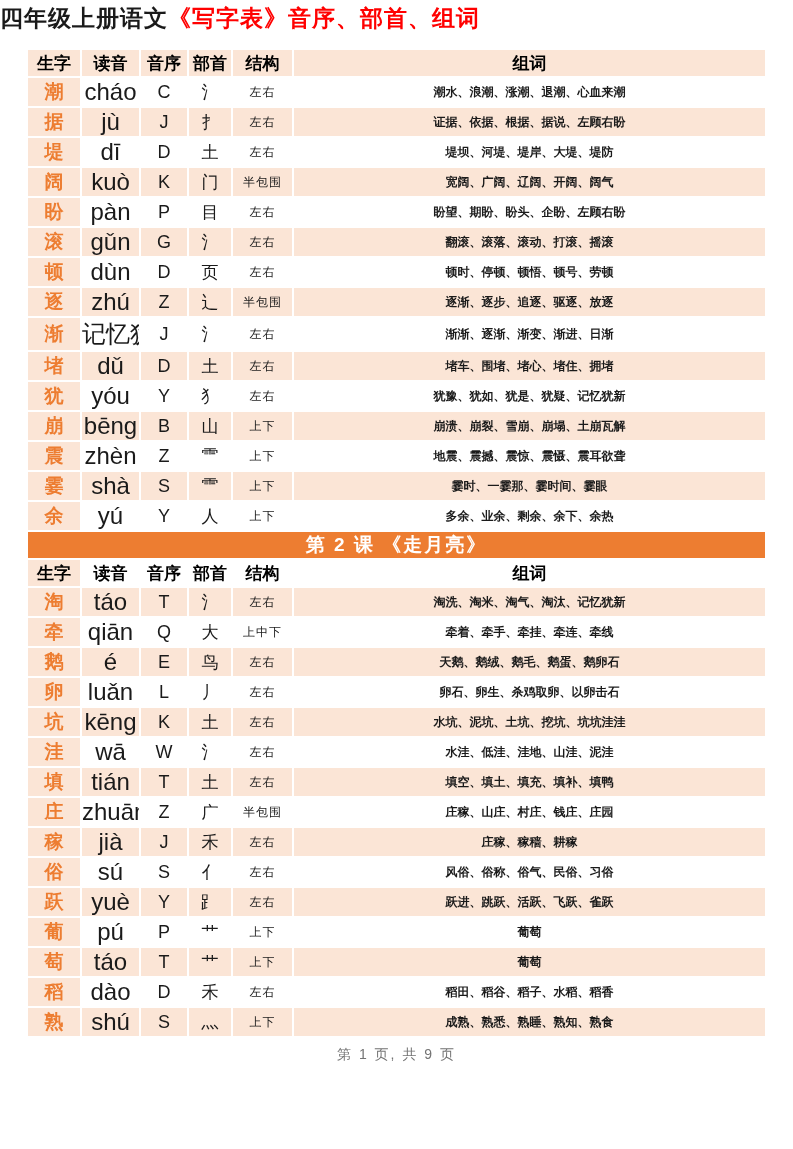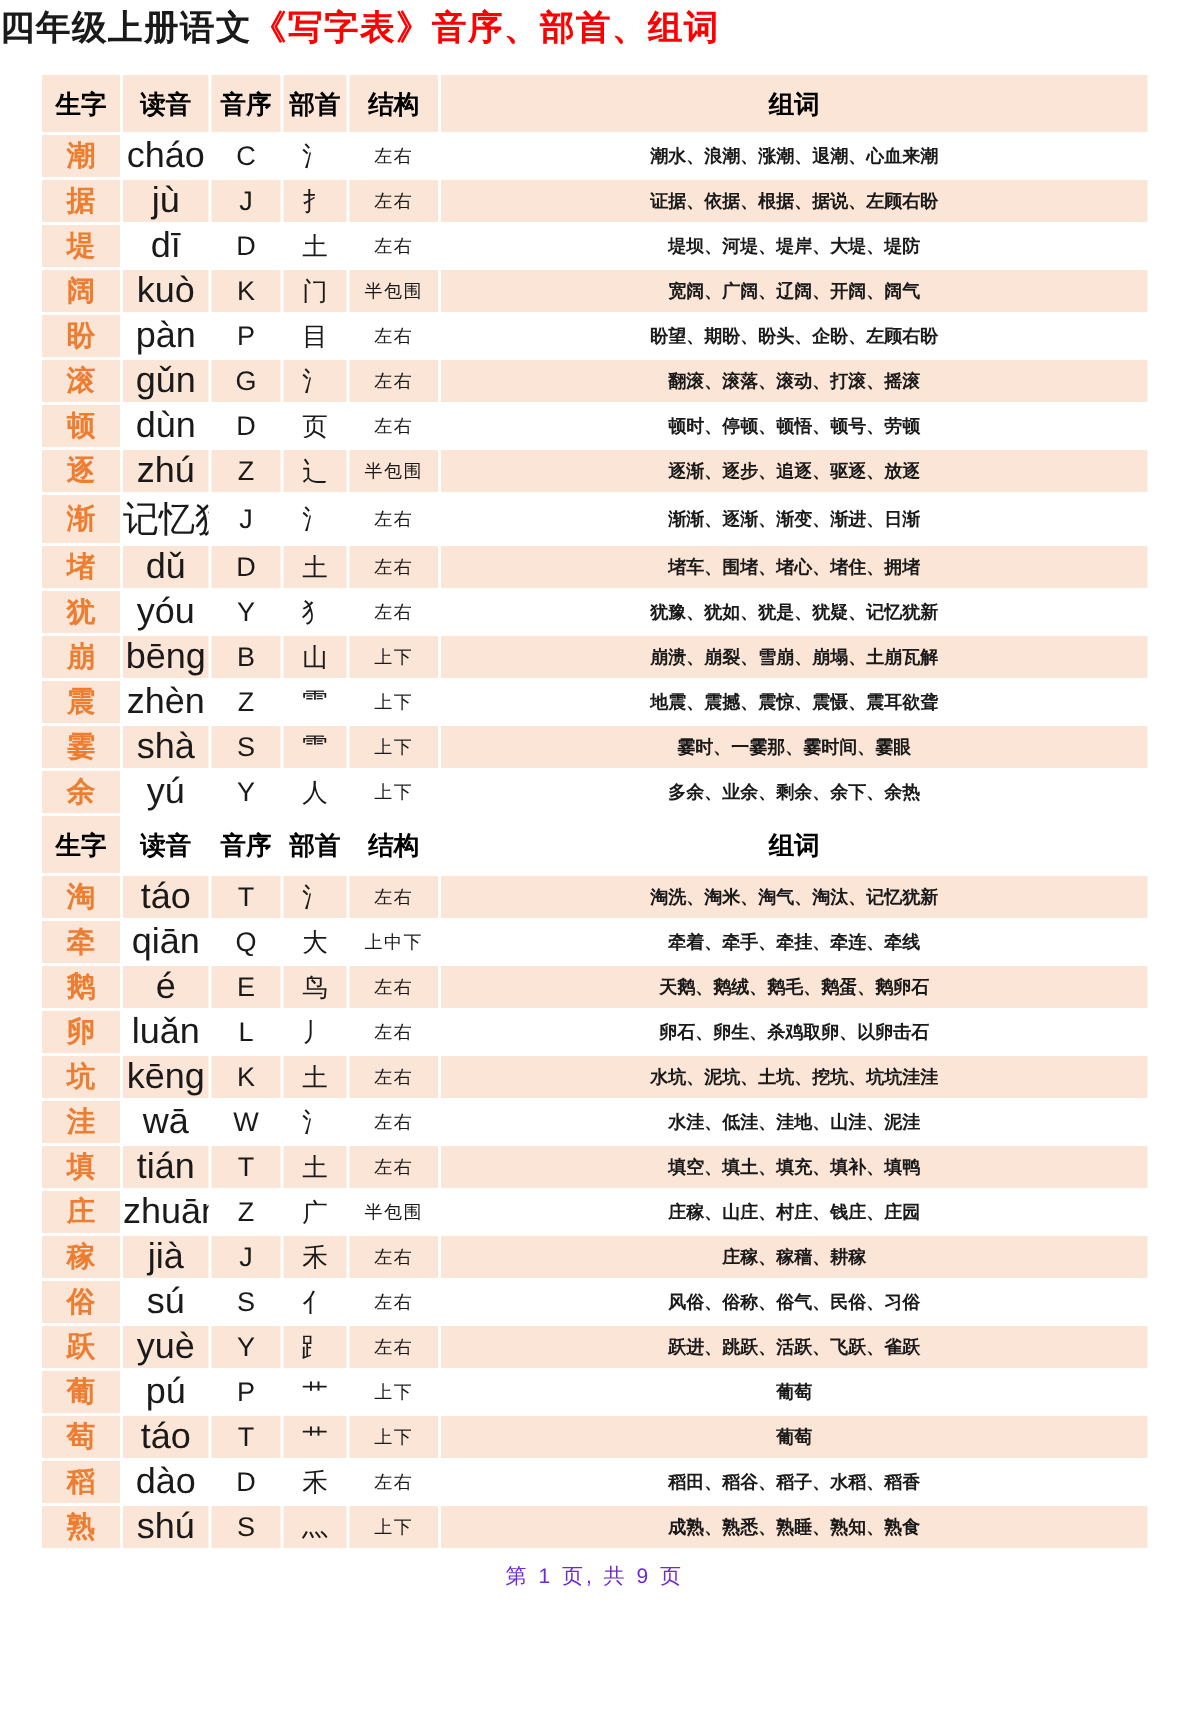--- a/index.html
+++ b/index.html
@@ -37,42 +37,42 @@
     color:#ffffff;
     font-weight:bold;
     font-size:19px;
     height:22px;
     letter-spacing:2px;
   }
   th.colhead{
     font-size:17px;
     font-weight:bold;
     color:#000;
-    height:38px;
+    height:26px;
   }
   tr.datarow td{height:28px;}
   td.char-cell{
     font-size:19px;
     font-weight:bold;
     color:var(--accent);
     background:var(--peach);
   }
   td.pinyin-cell{font-size:24px;}
   td.initial-cell{font-size:18px;}
   td.radical-cell{font-size:17px;}
   td.structure-cell{font-size:12px;letter-spacing:1px;}
   td.words-cell{font-size:12px;font-weight:bold;}
   .bg-peach{background:var(--peach);}
   .bg-white{background:#ffffff;}
   th.firstcol{background:var(--peach);}
   .page-footer{
     margin-top:8px;
     text-align:center;
     font-size:14px;
-    color:#6d28d9;
+    color:#737373;
     letter-spacing:2px;
   }
 </style>
 </head>
 <body>
 
 <div class="page-title"><span class="t-black">四年级上册语文</span><span class="t-red">《写字表》音序、部首、组词</span></div>
 
 <div class="tablewrap">
   <table class="sheet">
@@ -207,20 +207,23 @@
         </tr>
         <tr class="datarow">
           <td class="char-cell">余</td>
           <td class="pinyin-cell bg-white">yú</td>
           <td class="initial-cell bg-white">Y</td>
           <td class="radical-cell bg-white">人</td>
           <td class="structure-cell bg-white">上下</td>
           <td class="words-cell bg-white">多余、业余、剩余、余下、余热</td>
         </tr>
         <tr>
+          <td colspan="6" class="band">第 2 课 《走月亮》</td>
+        </tr>
+        <tr>
           <th class="colhead firstcol">生字</th>
           <th class="colhead bg-white">读音</th>
           <th class="colhead bg-white">音序</th>
           <th class="colhead bg-white">部首</th>
           <th class="colhead bg-white">结构</th>
           <th class="colhead bg-white">组词</th>
         </tr>
         <tr class="datarow">
           <td class="char-cell">淘</td>
           <td class="pinyin-cell bg-peach">táo</td>

